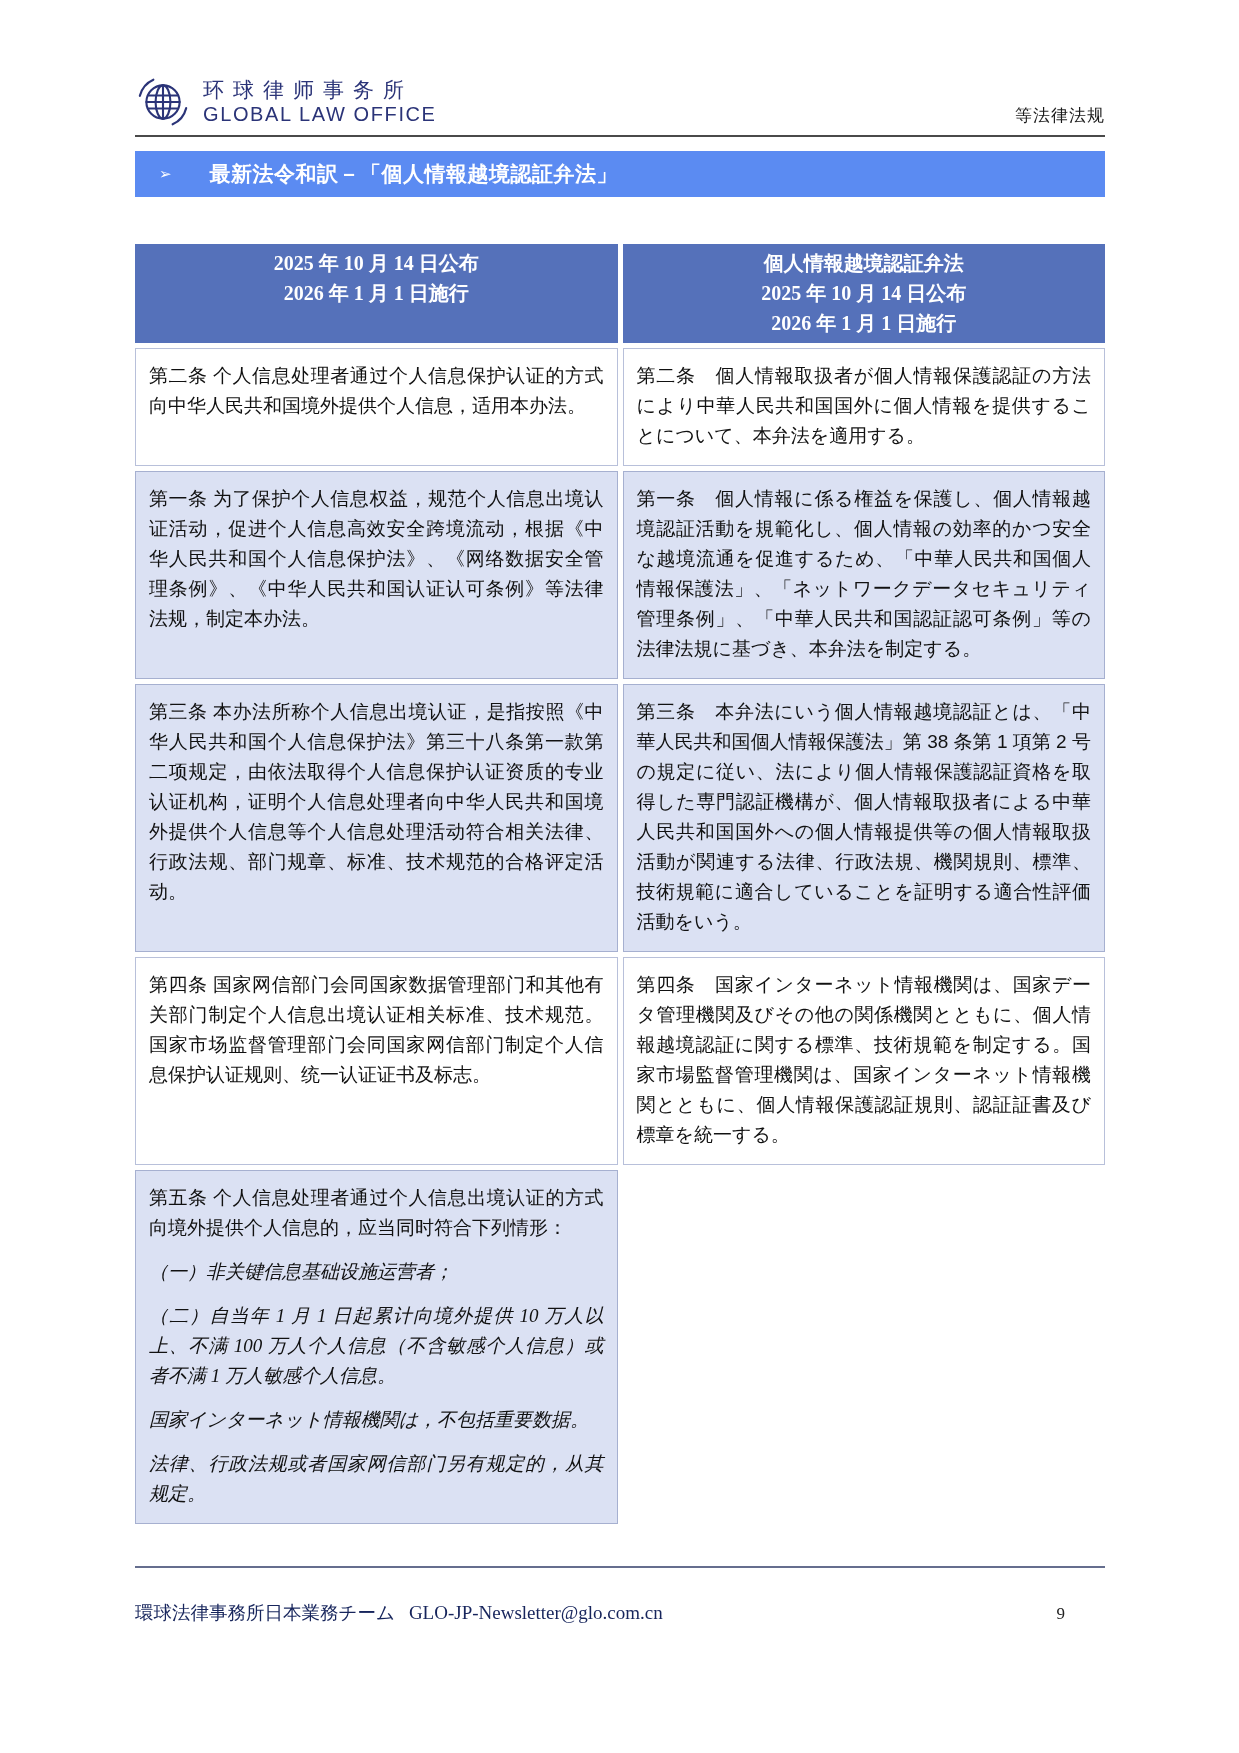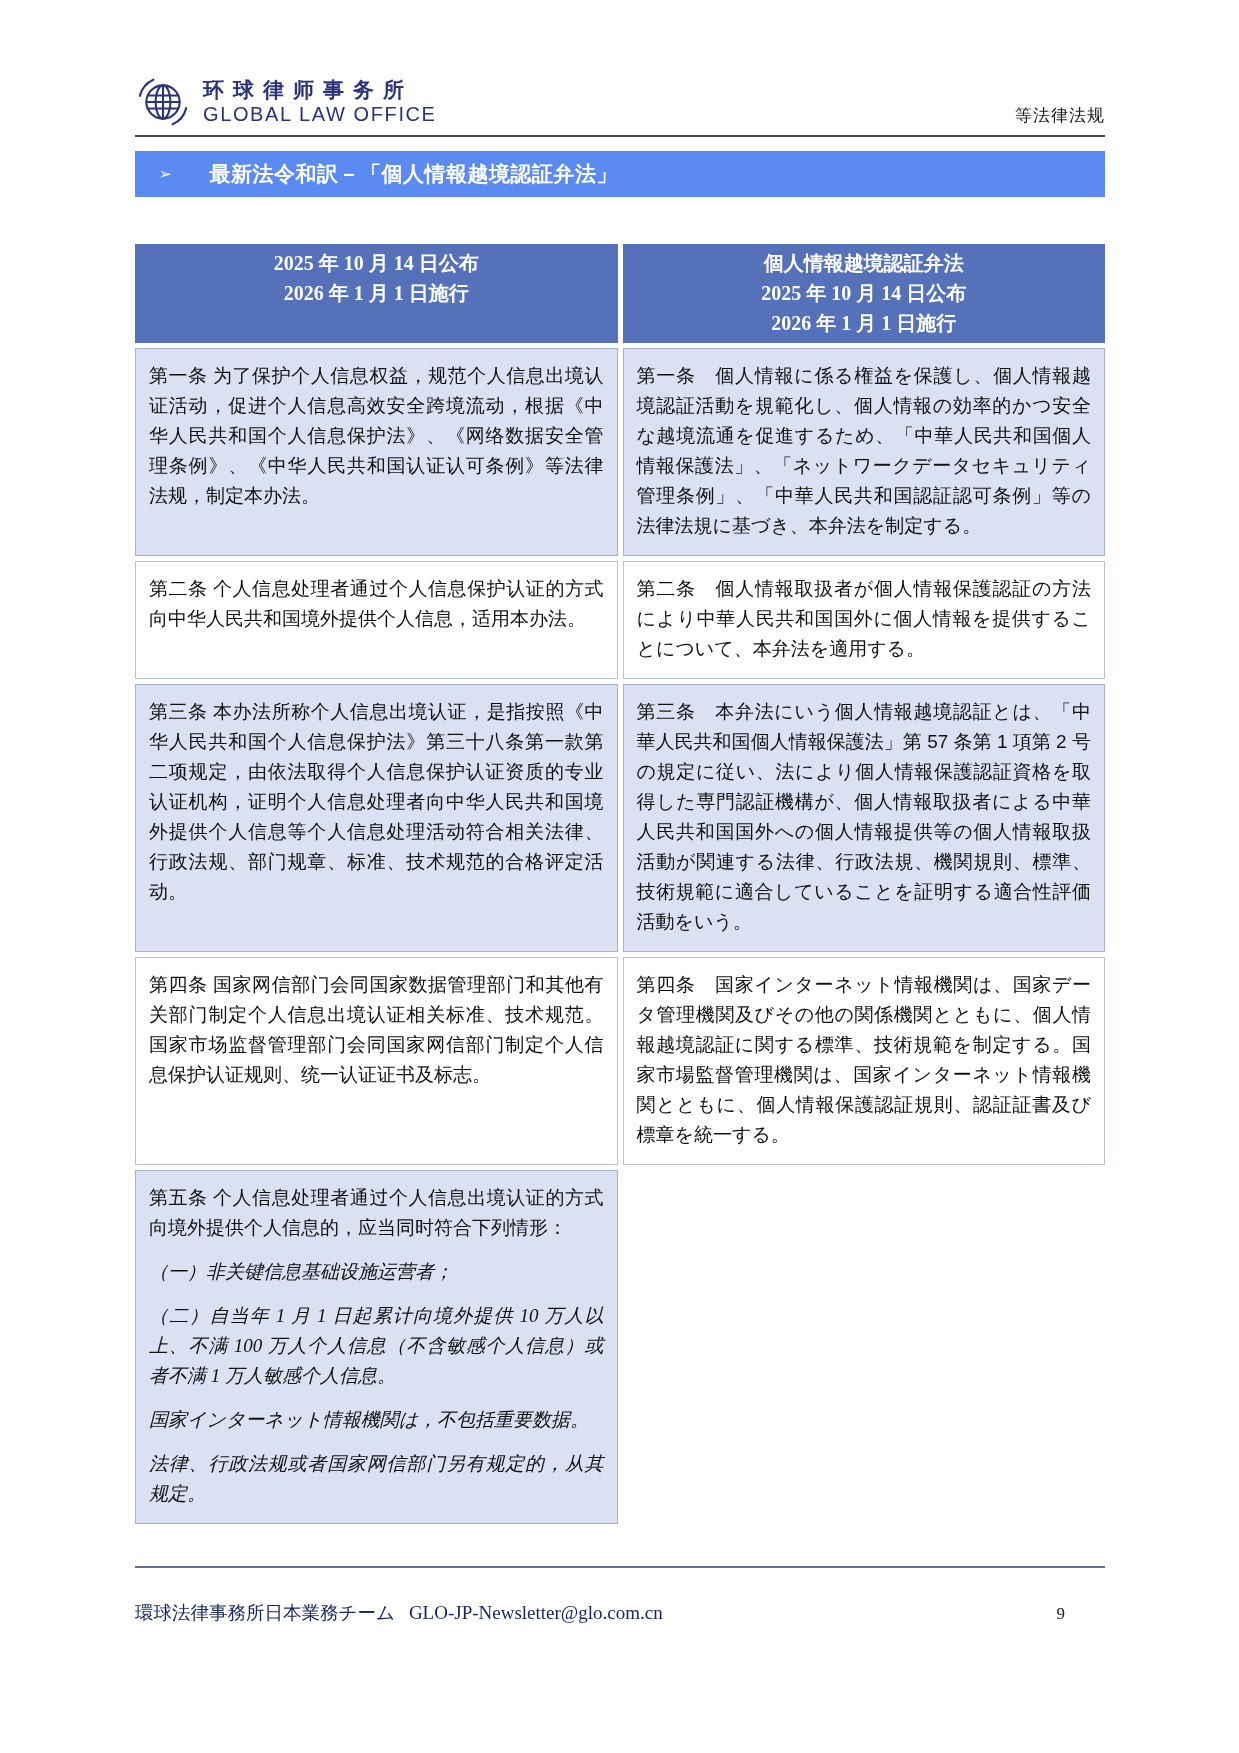--- a/index.html
+++ b/index.html
@@ -14,21 +14,21 @@
   .content { width:970px; margin-left:135px; }
 
   
   .header-row {
     display:flex; justify-content:space-between; align-items:flex-end;
     padding-top:74px;
   }
   .logo { display:flex; align-items:center; gap:12px; }
   .logo-text { display:flex; flex-direction:column; line-height:1.18; }
   .logo-cn {
-    color:#2b3478; font-size:21px; letter-spacing:9px; font-weight:700;
+    color:#2b3478; font-size:21px; letter-spacing:9px; font-weight:400;
     white-space:nowrap;
   }
   .logo-en {
     color:#2b3478; font-size:20px; letter-spacing:1.6px; font-weight:500;
     white-space:nowrap;
   }
   .corner-label {
     font-size:17px; color:#1a1a1a; font-weight:500; letter-spacing:1px;
     margin-bottom:3px;
   }
@@ -114,44 +114,44 @@
           <span>2025 年 10 月 14 日公布</span>
           <span>2026 年 1 月 1 日施行</span>
         </div>
         <div class="cell hcell">
           <span>個人情報越境認証弁法</span>
           <span class="hline-serif">2025 年 10 月 14 日公布</span>
           <span class="hline-serif">2026 年 1 月 1 日施行</span>
         </div>
       </div>
 
-      <div class="trow shaded">
-        <div class="cell zh-cell">
-          <p>第一条 为了保护个人信息权益，规范个人信息出境认证活动，促进个人信息高效安全跨境流动，根据《中华人民共和国个人信息保护法》、《网络数据安全管理条例》、《中华人民共和国认证认可条例》等法律法规，制定本办法。</p>
-        </div>
-        <div class="cell ja-cell">
-          <p>第一条　個人情報に係る権益を保護し、個人情報越境認証活動を規範化し、個人情報の効率的かつ安全な越境流通を促進するため、「中華人民共和国個人情報保護法」、「ネットワークデータセキュリティ管理条例」、「中華人民共和国認証認可条例」等の法律法規に基づき、本弁法を制定する。</p>
-        </div>
-      </div>
-
       <div class="trow plain">
         <div class="cell zh-cell">
           <p>第二条 个人信息处理者通过个人信息保护认证的方式向中华人民共和国境外提供个人信息，适用本办法。</p>
         </div>
         <div class="cell ja-cell">
           <p>第二条　個人情報取扱者が個人情報保護認証の方法により中華人民共和国国外に個人情報を提供することについて、本弁法を適用する。</p>
         </div>
       </div>
 
       <div class="trow shaded">
         <div class="cell zh-cell">
+          <p>第一条 为了保护个人信息权益，规范个人信息出境认证活动，促进个人信息高效安全跨境流动，根据《中华人民共和国个人信息保护法》、《网络数据安全管理条例》、《中华人民共和国认证认可条例》等法律法规，制定本办法。</p>
+        </div>
+        <div class="cell ja-cell">
+          <p>第一条　個人情報に係る権益を保護し、個人情報越境認証活動を規範化し、個人情報の効率的かつ安全な越境流通を促進するため、「中華人民共和国個人情報保護法」、「ネットワークデータセキュリティ管理条例」、「中華人民共和国認証認可条例」等の法律法規に基づき、本弁法を制定する。</p>
+        </div>
+      </div>
+
+      <div class="trow shaded">
+        <div class="cell zh-cell">
           <p>第三条 本办法所称个人信息出境认证，是指按照《中华人民共和国个人信息保护法》第三十八条第一款第二项规定，由依法取得个人信息保护认证资质的专业认证机构，证明个人信息处理者向中华人民共和国境外提供个人信息等个人信息处理活动符合相关法律、行政法规、部门规章、标准、技术规范的合格评定活动。</p>
         </div>
         <div class="cell ja-cell">
-          <p>第三条　本弁法にいう個人情報越境認証とは、「中華人民共和国個人情報保護法」第 57 条第 1 項第 2 号の規定に従い、法により個人情報保護認証資格を取得した専門認証機構が、個人情報取扱者による中華人民共和国国外への個人情報提供等の個人情報取扱活動が関連する法律、行政法規、機関規則、標準、技術規範に適合していることを証明する適合性評価活動をいう。</p>
+          <p>第三条　本弁法にいう個人情報越境認証とは、「中華人民共和国個人情報保護法」第 38 条第 1 項第 2 号の規定に従い、法により個人情報保護認証資格を取得した専門認証機構が、個人情報取扱者による中華人民共和国国外への個人情報提供等の個人情報取扱活動が関連する法律、行政法規、機関規則、標準、技術規範に適合していることを証明する適合性評価活動をいう。</p>
         </div>
       </div>
 
       <div class="trow plain">
         <div class="cell zh-cell">
           <p>第四条 国家网信部门会同国家数据管理部门和其他有关部门制定个人信息出境认证相关标准、技术规范。国家市场监督管理部门会同国家网信部门制定个人信息保护认证规则、统一认证证书及标志。</p>
         </div>
         <div class="cell ja-cell">
           <p>第四条　国家インターネット情報機関は、国家データ管理機関及びその他の関係機関とともに、個人情報越境認証に関する標準、技術規範を制定する。国家市場監督管理機関は、国家インターネット情報機関とともに、個人情報保護認証規則、認証証書及び標章を統一する。</p>
         </div>

